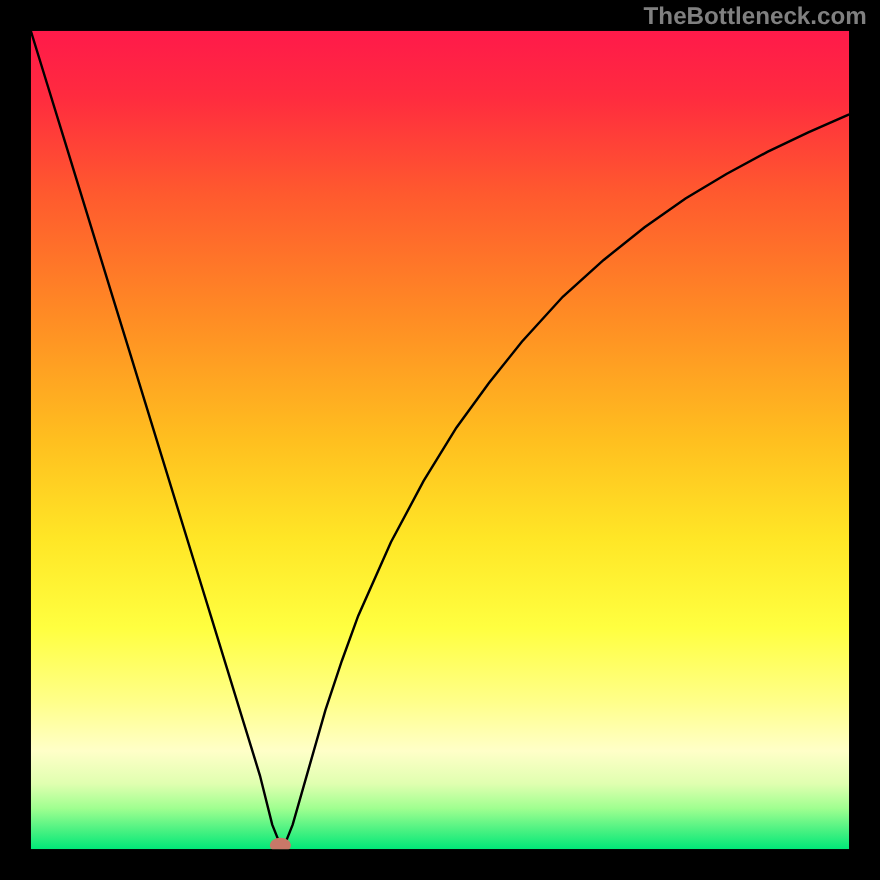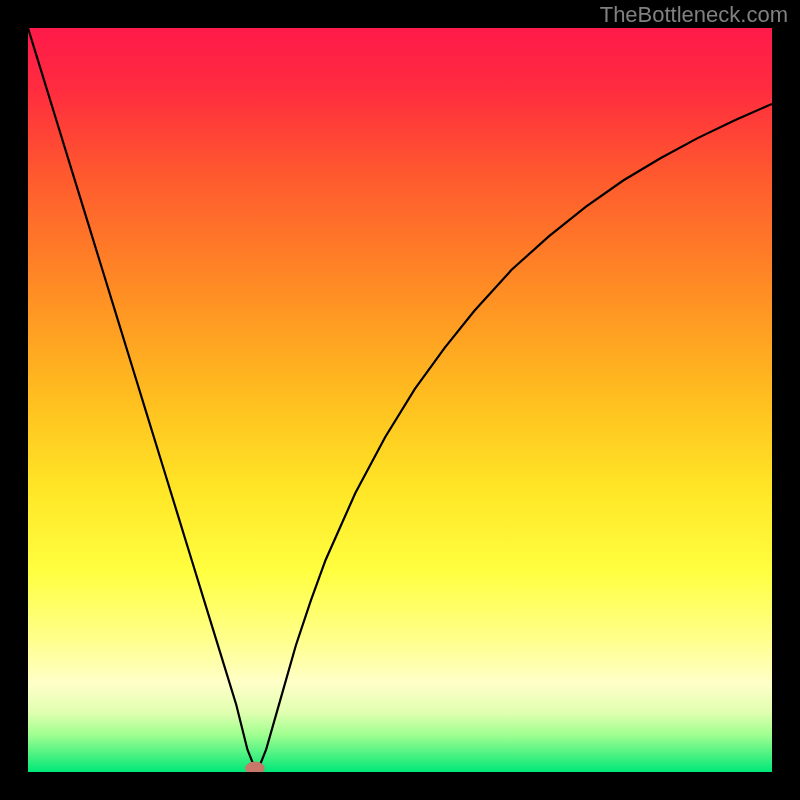--- a/index.html
+++ b/index.html
@@ -10,21 +10,21 @@
     background: #000;
     overflow: hidden;
     font-family: Arial, sans-serif;
   }
   .watermark {
     position: absolute;
     top: 2px;
     right: 12px;
     color: #808080;
     font-size: 22px;
-    font-weight: normal;
+    font-weight: bold;
     z-index: 10;
   }
   .frame {
     position: absolute;
     top: 0;
     left: 0;
     width: 800px;
     height: 800px;
     background: #000;
   }

